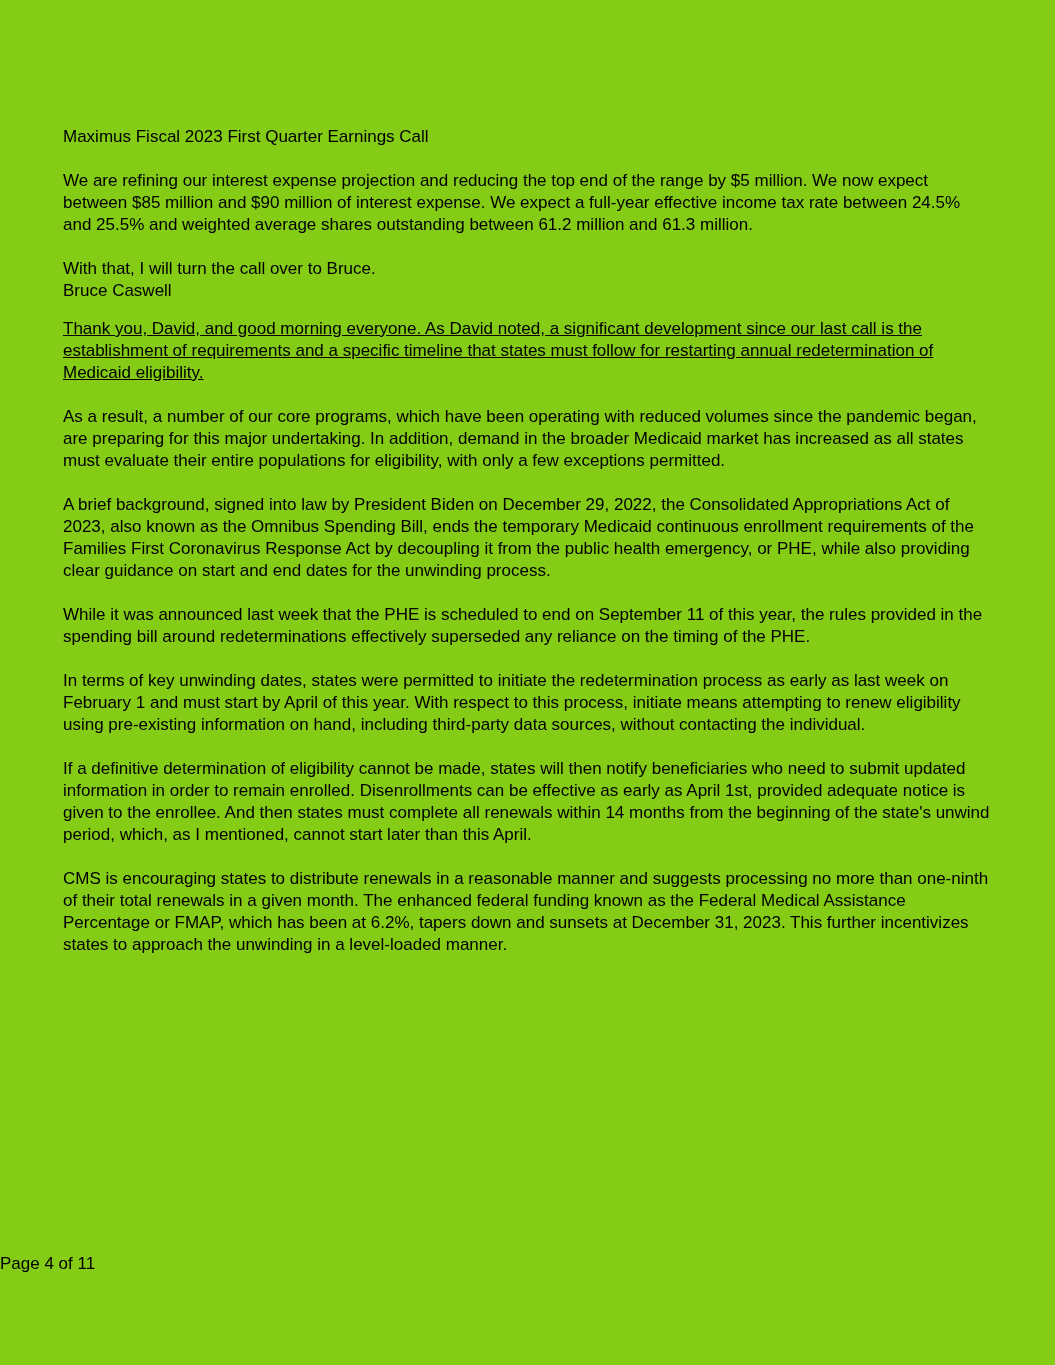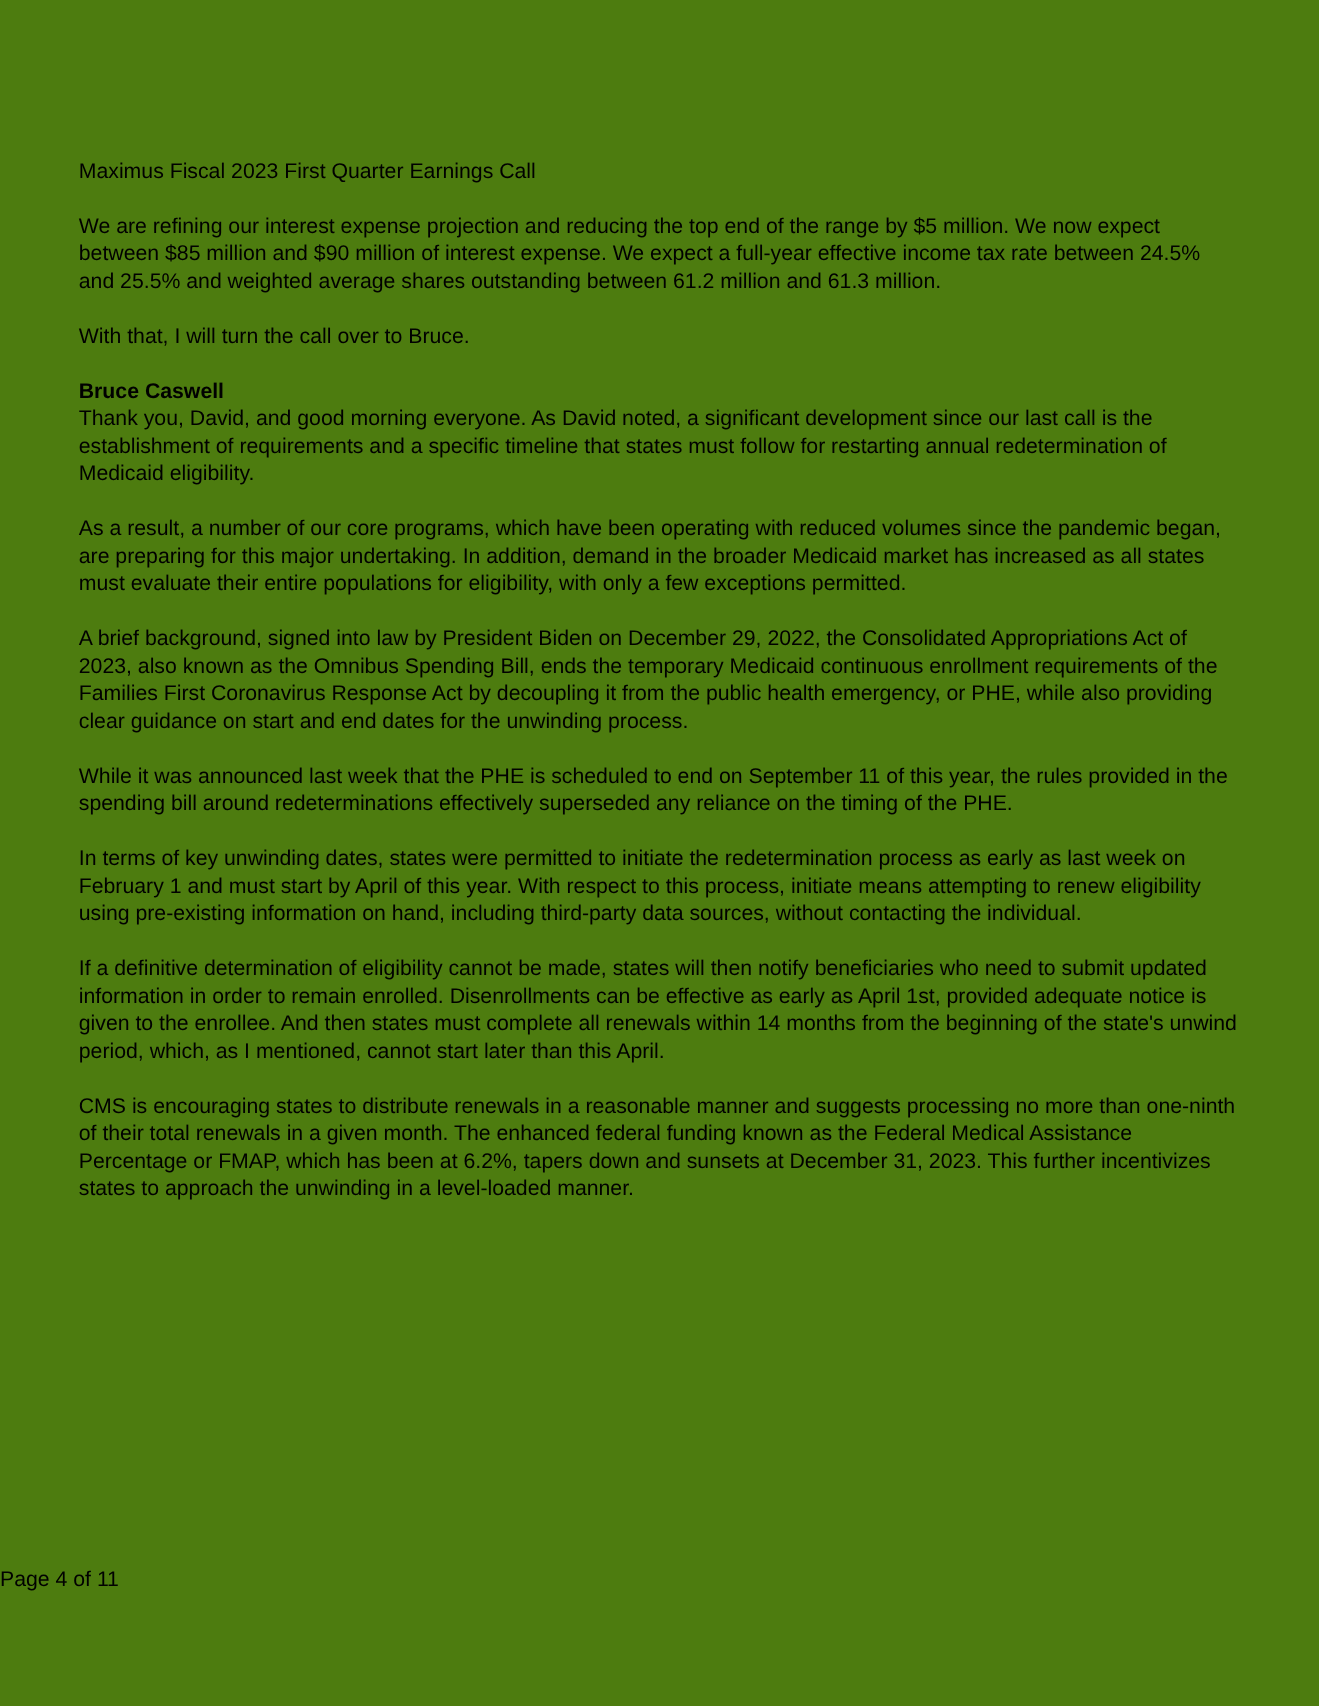--- a/index.html
+++ b/index.html
@@ -4,45 +4,45 @@
 <style>
   html, body {
     margin: 0;
     padding: 0;
     background: #ffffff;
   }
   .page {
     position: relative;
     width: 1055px;
     height: 1365px;
-    background: #4d7c0f;
+    background: #84cc16;
     font-family: "Liberation Sans", sans-serif;
     color: #000000;
     overflow: hidden;
   }
   .content {
     position: absolute;
     left: 63px;
     top: 126px;
     width: 928px;
     font-size: 17px;
     line-height: 22px;
   }
   .doc-header div {
     margin: 0;
   }
   .para {
     margin: 22px 0 0 0;
   }
   .no-gap {
-    margin-top: 0;
+    margin-top: 16px;
+    text-decoration: underline;
   }
   .speaker {
-    margin-top: 22px;
-    font-weight: bold;
+    font-weight: normal;
   }
   .footer {
     position: absolute;
     top: 1253px;
     left: 0;
     width: 100%;
     text-align: left;
     font-size: 17px;
     line-height: 22px;
   }

